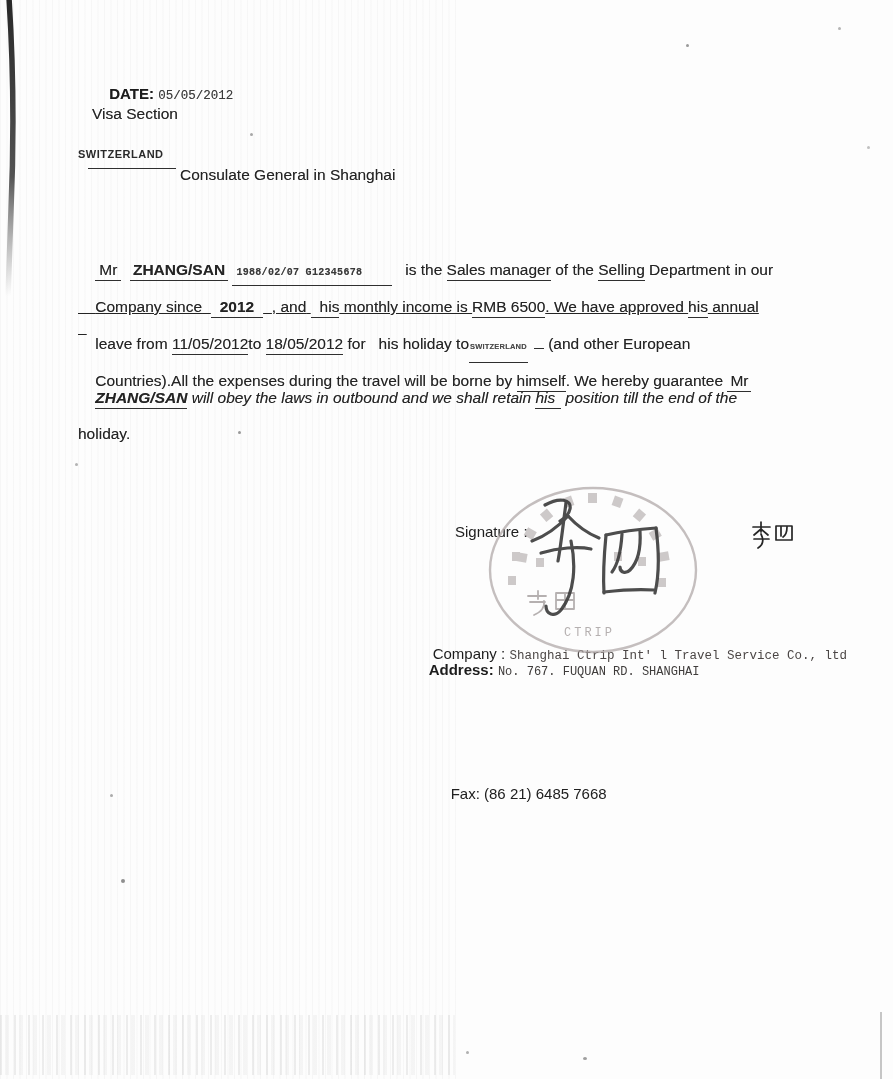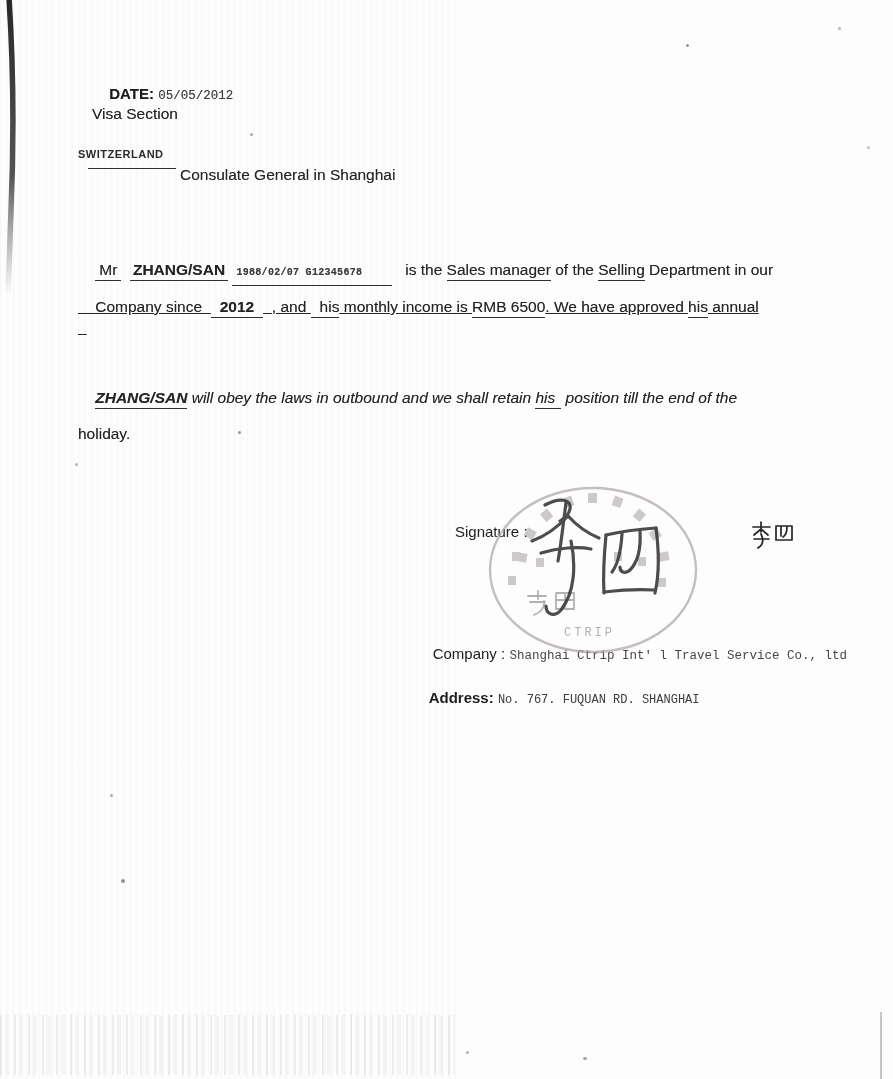--- a/index.html
+++ b/index.html
@@ -58,40 +58,49 @@
   <div class="abs txt line" style="left:180px;top:150px;margin-top:15px;">Consulate General in Shanghai</div>
 
   <div class="abs txt line" style="left:78px;top:240px;">
     <span class="u" style="padding:0 4px;">Mr</span><span>  </span><span class="u bold" style="padding:0 3px;">ZHANG/SAN</span><span> </span><span class="u" style="padding:0 30px 2px 4px;"><span class="mono small-id">1988/02/07</span><span class="small-id">  </span><span class="mono small-id">G12345678</span></span><span>   </span><span>is the </span><span class="u">Sales manager</span><span> of the </span><span class="u">Selling</span><span> Department in our</span>
   </div>
 
   <div class="abs txt line" style="left:78px;top:277px;text-decoration:underline;">
     <span>Company since</span><span>  </span><span class="u bold" style="padding:0 9px;">2012</span><span>  </span><span>, and</span><span> </span><span class="u" style="padding-left:9px;">his</span><span> monthly income is </span><span class="u">RMB 6500</span><span>. We have approved </span><span class="u">his</span><span> annual</span>
   </div>
 
+  <div class="abs txt line" style="left:78px;top:314px;">
+    <span>leave from </span><span class="u">11/05/2012</span><span>to </span><span class="u">18/05/2012</span><span> for</span><span style="display:inline-block;width:13px;"></span><span>his holiday to</span><span class="tinyc">SWITZERLAND</span><span style="display:inline-block;width:6px;"></span><span class="dash"></span><span> (and other European</span>
+  </div>
 
+  <div class="abs txt line" style="left:78px;top:351px;">
+    <span>Countries).All the expenses during the travel will be borne by </span><span class="u">himself</span><span>. We hereby guarantee </span><span class="u" style="padding:0 3px;">Mr</span>
+  </div>
 
   <div class="abs txt line" style="left:78px;top:368px;font-style:italic;">
     <span class="u bold">ZHANG/SAN</span><span> will obey the laws in outbound and we shall retain </span><span class="u" style="padding-right:6px;">his</span><span> position till the end of the</span>
   </div>
 
   <div class="abs txt line" style="left:78px;top:424px;">holiday.</div>
 
   <div class="abs txt sigrow" style="left:455px;top:523px;">Signature :</div>
 
 
   <div class="abs txt sigrow" style="left:416px;top:628px;">
     <span class="lbl" style="font-size:15px;font-weight:normal;">Company :</span><span> </span><span class="mono dkmono">Shanghai Ctrip Int' l Travel Service Co., ltd</span>
   </div>
 
-  <div class="abs txt sigrow" style="left:412px;top:672px;">
+  <div class="abs txt sigrow" style="left:412px;top:644px;">
     <span class="lbl" style="font-size:15px;">Address:</span><span> </span><span class="mono addrmono">No. 767. FUQUAN RD. SHANGHAI</span>
   </div>
 
 
+  <div class="abs txt sigrow" style="left:434px;top:768px;">
+    <span>Fax:</span><span> </span><span>(86 21) 6485 7668</span>
+  </div>
 
   <svg class="overlay" width="893" height="1079" viewBox="0 0 893 1079">
     <defs>
       <linearGradient id="fade" x1="0" y1="0" x2="0" y2="1">
         <stop offset="0" stop-color="#1c1c1c" stop-opacity="0.95"></stop>
         <stop offset="0.6" stop-color="#2a2a2a" stop-opacity="0.8"></stop>
         <stop offset="1" stop-color="#555" stop-opacity="0"></stop>
       </linearGradient>
       <filter id="soft">
           <feGaussianBlur stdDeviation="0.7"></feGaussianBlur>

